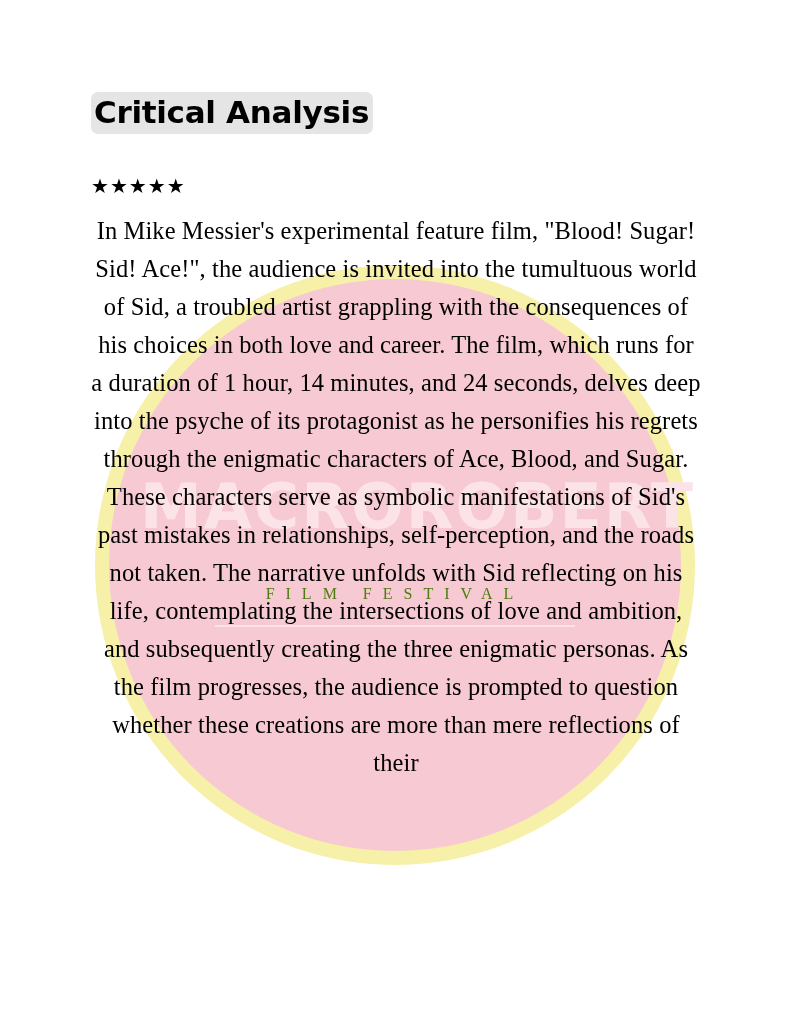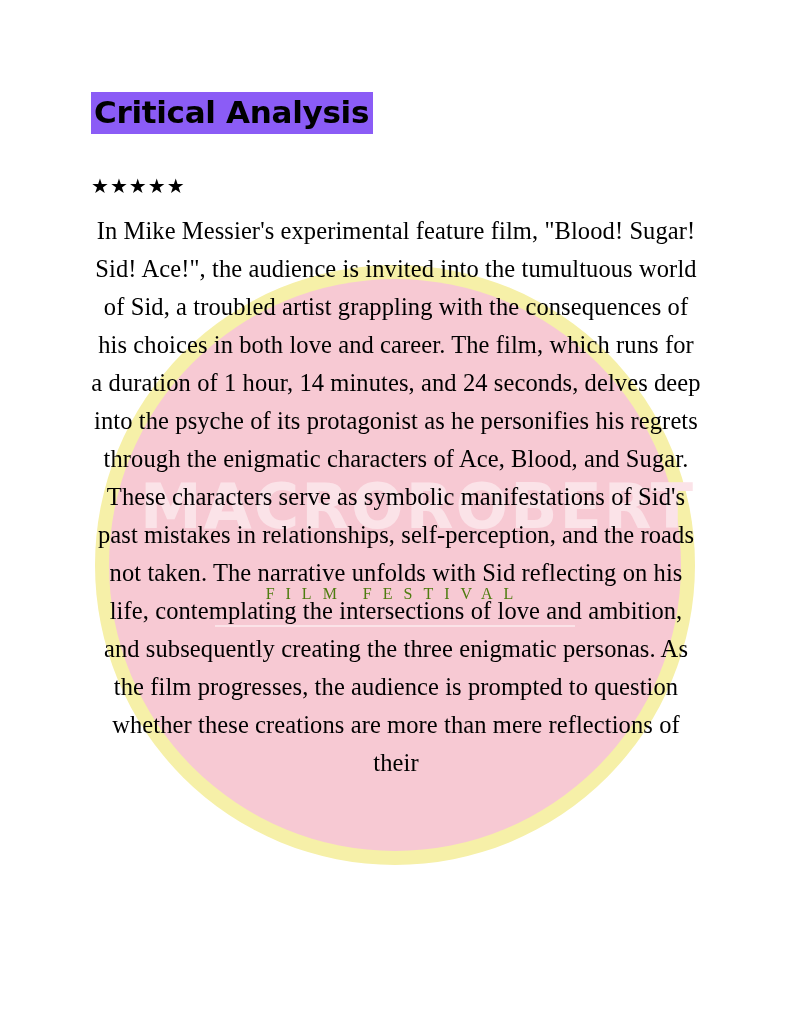--- a/index.html
+++ b/index.html
@@ -83,27 +83,28 @@
     position: absolute;
     left: 91px;
     top: 92px;
     width: 610px;
   }
   .title-wrap {
     display: inline-block;
   }
   .title {
     display: inline;
-    background: #8b5cf6;
+    background: #e5e5e5;
     font-family: "DejaVu Sans", sans-serif;
     font-weight: bold;
     font-size: 31px;
     line-height: 1.35;
     padding: 2px 4px 4px 3px;
     letter-spacing: -0.3px;
+    border-radius: 7px;
   }
   .stars {
     margin-top: 42px;
     font-family: "Liberation Serif", serif;
     font-size: 20px;
     letter-spacing: 1px;
     line-height: 1;
   }
   .body-text {
     margin-top: 16px;

